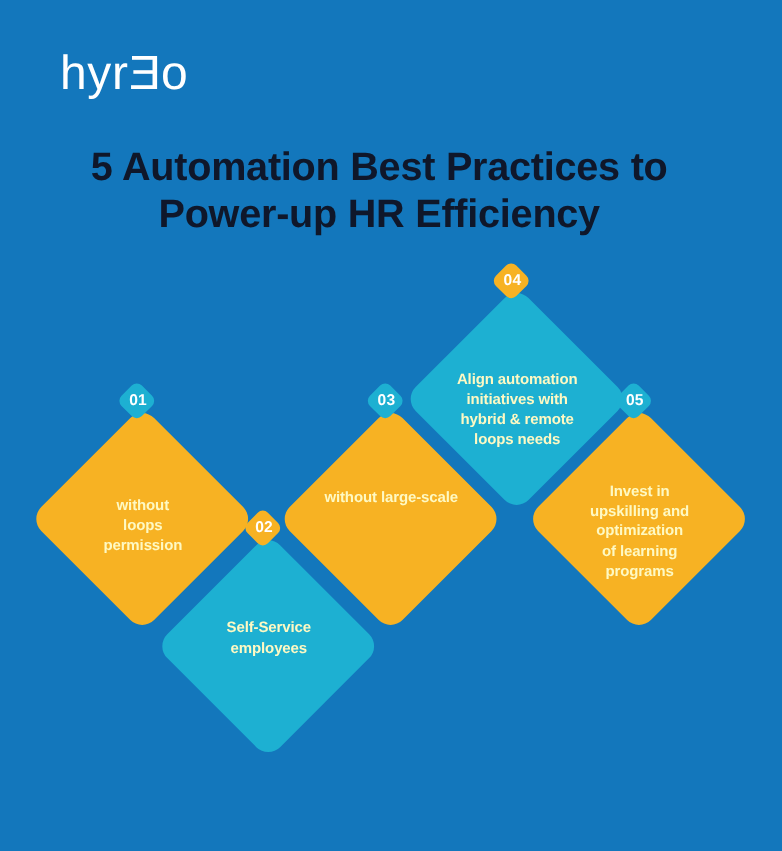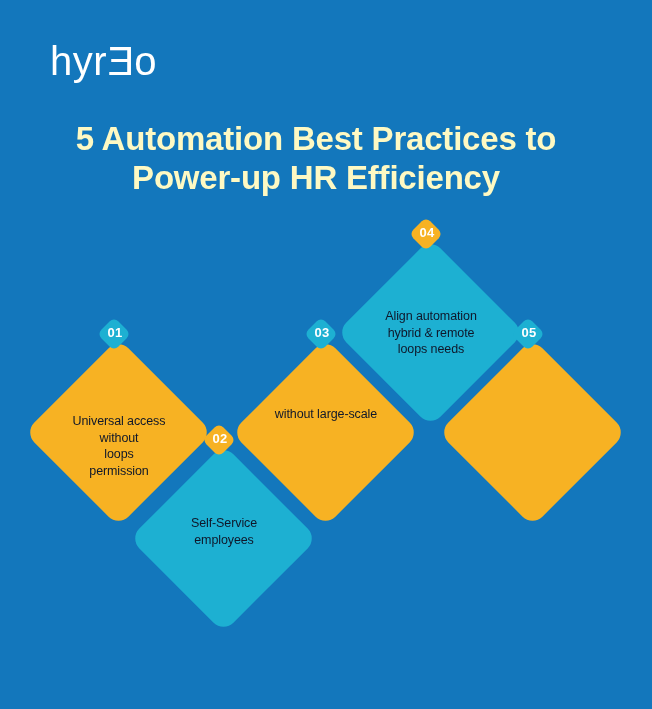--- a/index.html
+++ b/index.html
@@ -38,21 +38,21 @@
     transform: scaleX(-1);
   }
 
   
   .title {
     position: absolute;
     left: 0;
     top: 120px;
     width: 632px;
     text-align: center;
-    color: #fef9c3;
+    color: #0f172a;
     font-size: 33px;
     font-weight: bold;
     line-height: 1.18;
     letter-spacing: -0.2px;
     padding: 0 40px;
     box-sizing: border-box;
   }
 
   
   .diagram {
@@ -77,23 +77,23 @@
     transform: rotate(45deg);
   }
   .node-shape.orange { background: #f7b223; }
   .node-shape.cyan   { background: #1db0d2; }
 
   .node-text {
     position: absolute;
     left: 8px;
     width: 172px;
     text-align: center;
-    color: #0f172a;
+    color: #fef9c3;
     font-size: 12.5px;
-    font-weight: normal;
+    font-weight: bold;
     line-height: 1.33;
     letter-spacing: -0.1px;
   }
 
   .badge {
     position: absolute;
     left: 77px;
     top: -17px;
     width: 24px;
     height: 24px;
@@ -125,21 +125,20 @@
 <div class="title">
   <div>5 Automation Best Practices to</div>
   <div>Power-up HR Efficiency</div>
 </div>
 
 <div class="diagram">
 
   <div class="node" style="left:25px; top:339px;">
     <div class="node-shape orange"></div>
     <div class="node-text" style="top:74px;">
-      <div>Universal access</div>
       <div>without</div>
       <div>loops</div>
       <div>permission</div>
     </div>
     <div class="badge cyan">
       <span class="badge-label">01</span>
     </div>
   </div>
 
   <div class="node" style="left:130px; top:445px;">
@@ -160,28 +159,36 @@
     </div>
     <div class="badge cyan">
       <span class="badge-label">03</span>
     </div>
   </div>
 
   <div class="node" style="left:337px; top:239px;">
     <div class="node-shape cyan"></div>
     <div class="node-text" style="top:69px;">
       <div>Align automation</div>
+      <div>initiatives with</div>
       <div>hybrid &amp; remote</div>
       <div>loops needs</div>
     </div>
     <div class="badge orange">
       <span class="badge-label">04</span>
     </div>
   </div>
 
   <div class="node" style="left:439px; top:339px;">
     <div class="node-shape orange"></div>
+    <div class="node-text" style="top:62px;">
+      <div>Invest in</div>
+      <div>upskilling and</div>
+      <div>optimization</div>
+      <div>of learning</div>
+      <div>programs</div>
+    </div>
     <div class="badge cyan">
       <span class="badge-label">05</span>
     </div>
   </div>
 
 </div>
 
 </body></html>

